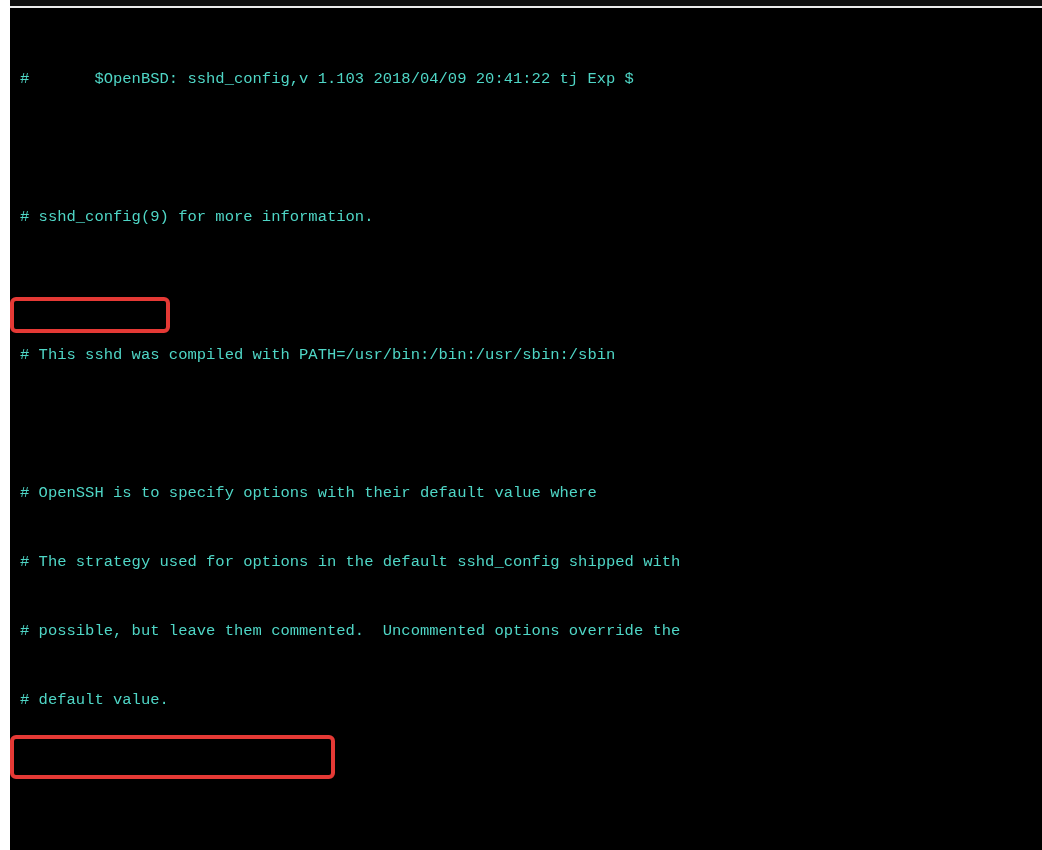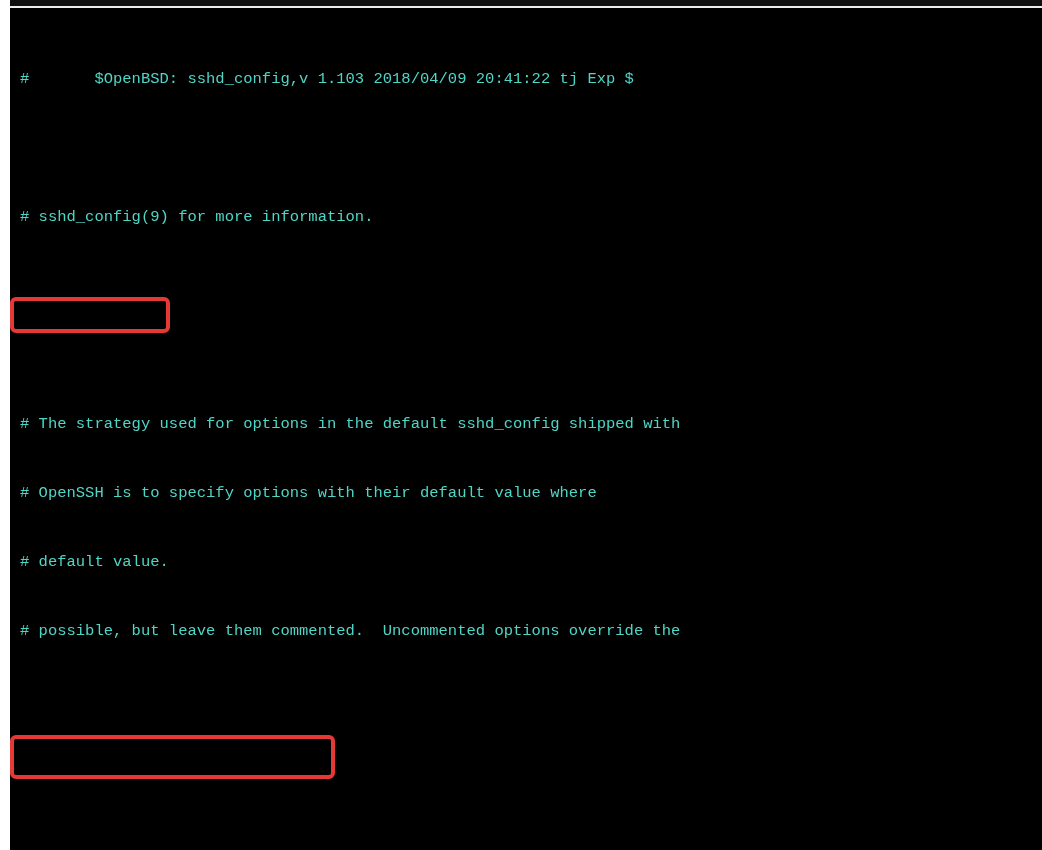--- a/index.html
+++ b/index.html
@@ -79,25 +79,26 @@
 
 <div class="page">
   <div class="left-margin"></div>
   <div class="console-top-bar"></div>
 
   <div class="terminal">
     <span class="line">#       $OpenBSD: sshd_config,v 1.103 2018/04/09 20:41:22 tj Exp $</span>
     <span class="blank"></span>
     <span class="line"># sshd_config(9) for more information.</span>
     <span class="blank"></span>
+    <span class="line"># This sshd was compiled with PATH=/usr/bin:/bin:/usr/sbin:/sbin</span>
     <span class="blank"></span>
+    <span class="line"># OpenSSH is to specify options with their default value where</span>
     <span class="line"># The strategy used for options in the default sshd_config shipped with</span>
-    <span class="line"># OpenSSH is to specify options with their default value where</span>
+    <span class="line"># possible, but leave them commented.  Uncommented options override the</span>
     <span class="line"># default value.</span>
-    <span class="line"># possible, but leave them commented.  Uncommented options override the</span>
     <span class="blank"></span>
     
     
     
     
     
     
     
     
     

